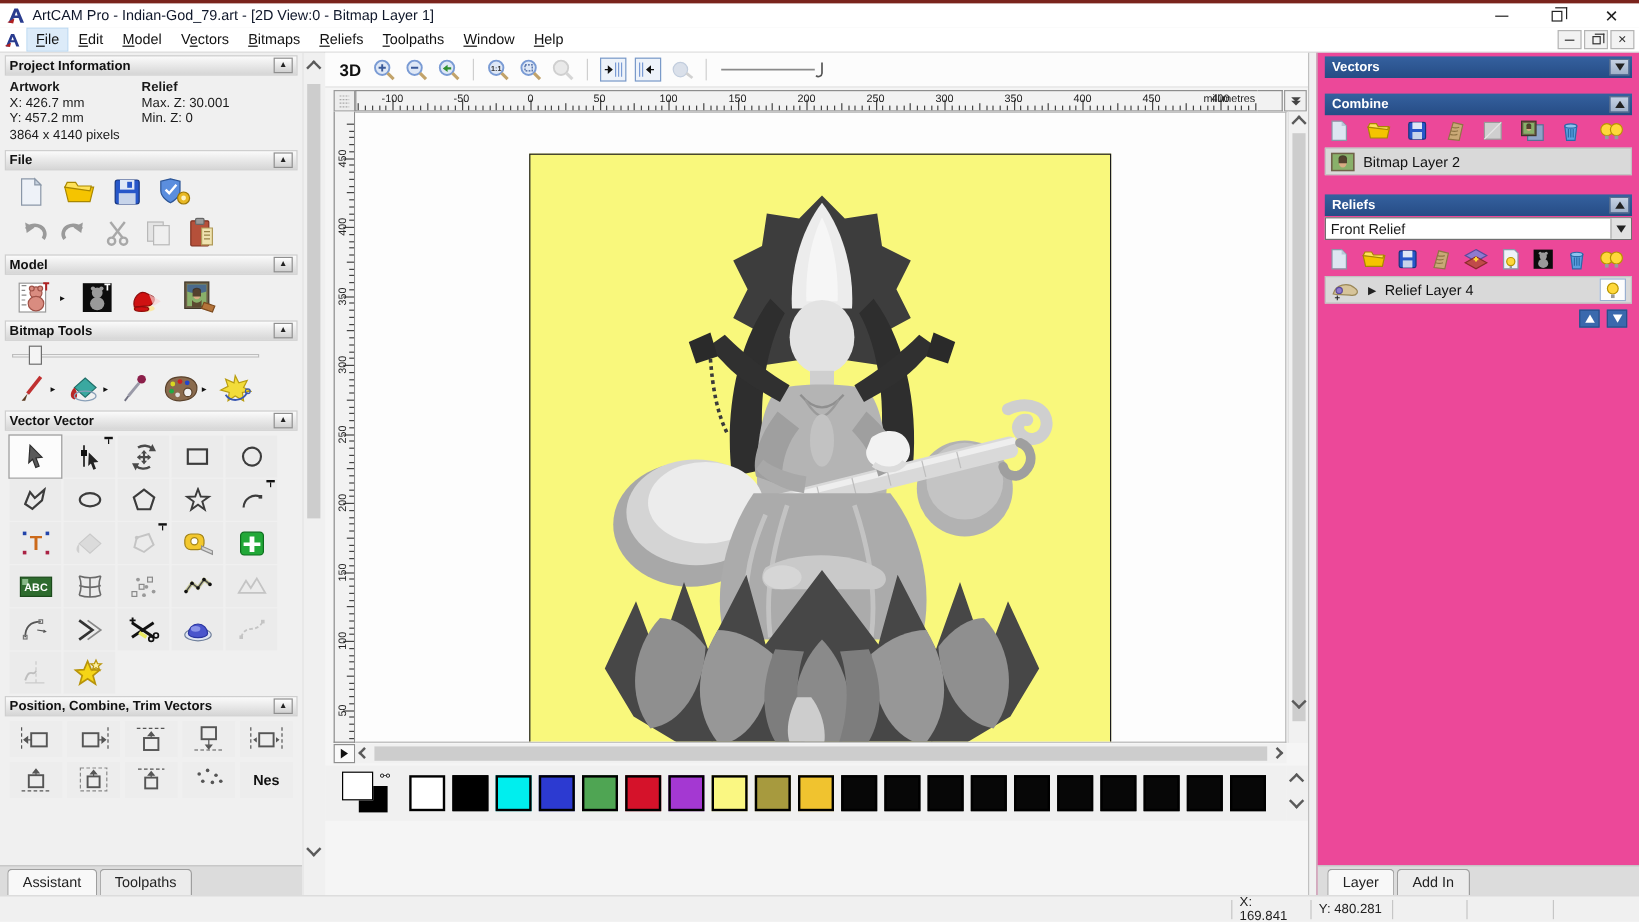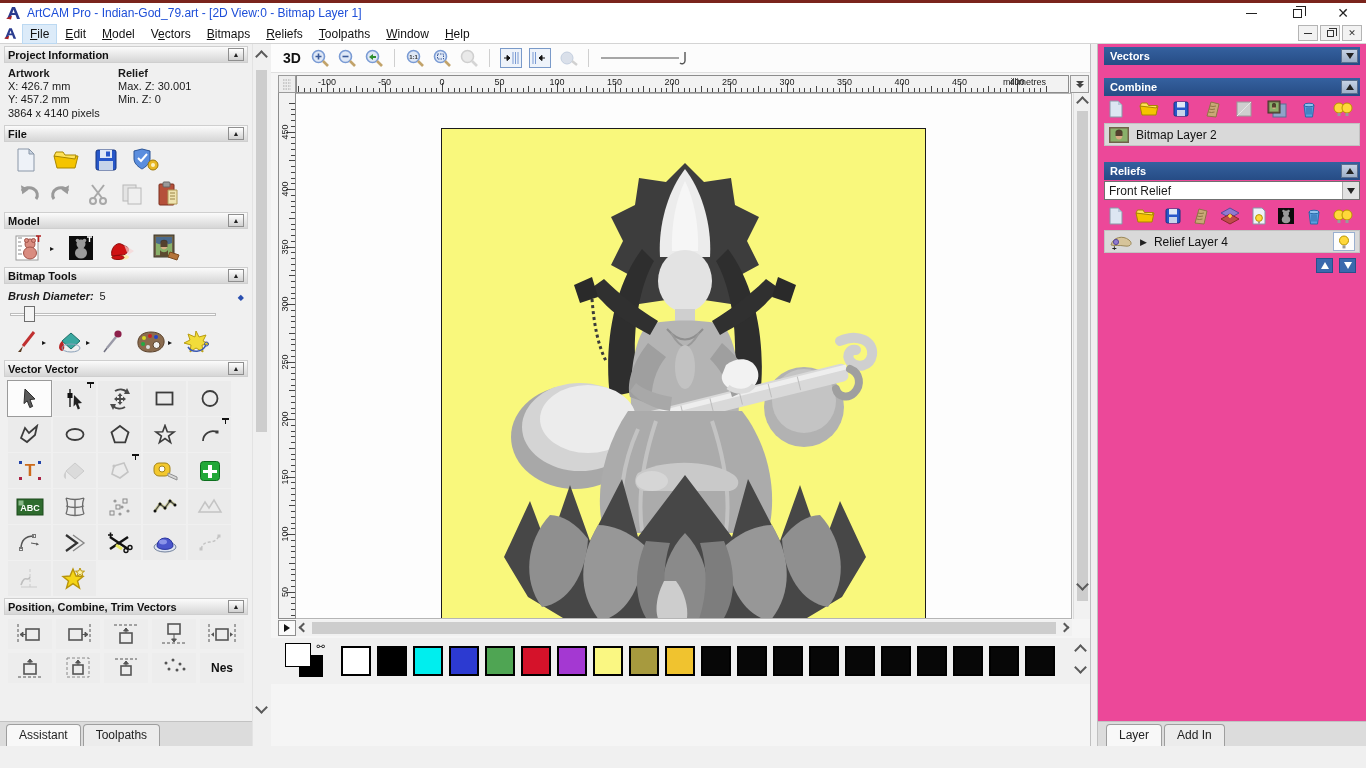--- a/index.html
+++ b/index.html
@@ -4,21 +4,21 @@
 <style>
   * { margin:0; padding:0; box-sizing:border-box; }
   html,body { width:1366px; height:768px; overflow:hidden; }
   body { font-family:"Liberation Sans", sans-serif; background:#f0f0f0; color:#1a1a1a; }
   #root { position:relative; width:1366px; height:768px; background:#f0f0f0; }
 
   
   #topstrip { position:absolute; top:0; left:0; right:0; height:3px; background:#7a241c; }
   #titlebar { position:absolute; top:3px; left:0; right:0; height:20px; background:#ffffff; display:flex; align-items:center; }
   #titlebar .app-ico { margin-left:6px; }
-  #title-text { font-size:12px; margin-left:6px; color:#1d4ed8; white-space:nowrap; }
+  #title-text { font-size:12px; margin-left:6px; color:#0f172a; white-space:nowrap; }
   #win-controls { margin-left:auto; display:flex; height:100%; }
   .win-btn { width:46px; height:100%; display:flex; align-items:center; justify-content:center; font-size:12px; color:#222; }
   .glyph-min { width:11px; height:1px; background:#222; display:inline-block; }
   .glyph-restore { position:relative; width:9px; height:9px; border:1px solid #222; display:inline-block; }
   .glyph-restore:before { content:""; position:absolute; top:-4px; left:2px; width:9px; height:9px; border:1px solid #222; border-left:none; border-bottom:none; }
   .glyph-close { font-size:14px; line-height:1; }
 
   
   #menubar { position:absolute; top:23px; left:0; right:0; height:21px; background:#ffffff; border-bottom:1px solid #d4d4d4; display:flex; align-items:center; }
   #menubar .app-ico { margin-left:4px; margin-right:6px; }
@@ -334,25 +334,20 @@
             <path d="M8.5 8 c0 -3 7 -3 7 0 v5 h-7 Z" fill="#3c2e1e" opacity=".85"></path>
             <path d="M8 16 c2 3 6 3 8 0 v6 H8 Z" fill="#5c4a30"></path>
             <path d="M18 18 l9 3 l-2 5 l-9 -3 Z" fill="#b5743a" stroke="#7c4a1e"></path>
           </svg>
         </span>
     </div>
 
     <div class="sec-hdr">
       <span class="t">Bitmap Tools</span>
       <span class="sec-btn">▲</span>
-    </div>
-    <div class="brush-row">
-      <span class="brush-lab">Brush Diameter:</span>
-      <span class="brush-val">5</span>
-      <span class="fly-dot">◆</span>
     </div>
     <div class="slider">
       <div class="track"></div>
       <div class="thumb"></div>
     </div>
     <div class="icon-row tight">
       <span class="mini-ico">
           <svg width="26" height="26" viewBox="0 0 26 26">
             <line x1="20" y1="3" x2="9" y2="17" stroke="#c03030" stroke-width="3"></line>
             <path d="M9 17 L4 23 L7 23 Z" fill="#5a3a20"></path>
@@ -1322,14 +1317,22 @@
           <span class="a-down"></span>
         </span>
     </div>
 
     <div id="right-tabbar">
       <div class="tab active">Layer</div>
       <div class="tab">Add In</div>
     </div>
   </div>
 
+  <div id="statusbar">
+    <div class="st-fill"></div>
+    <div class="st-cell w65">X: 169.841</div>
+    <div class="st-cell w68">Y: 480.281</div>
+    <div class="st-cell w62"></div>
+    <div class="st-cell w72"></div>
+    <div class="st-cell w72"></div>
+  </div>
 
 </div>
 
 </body></html>

